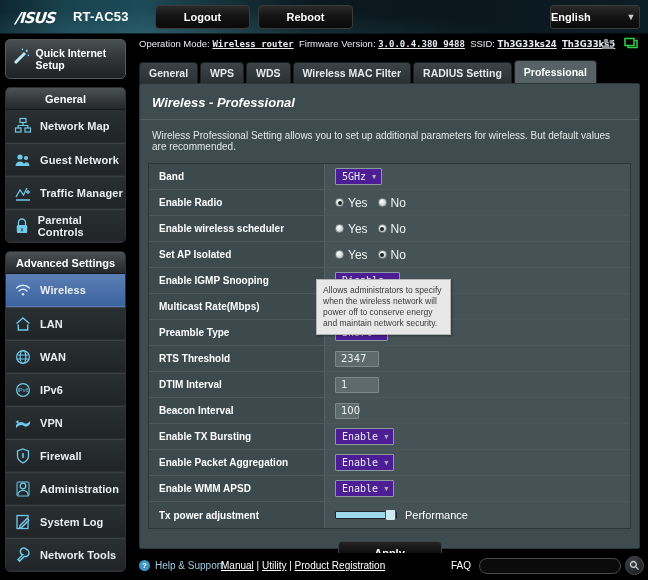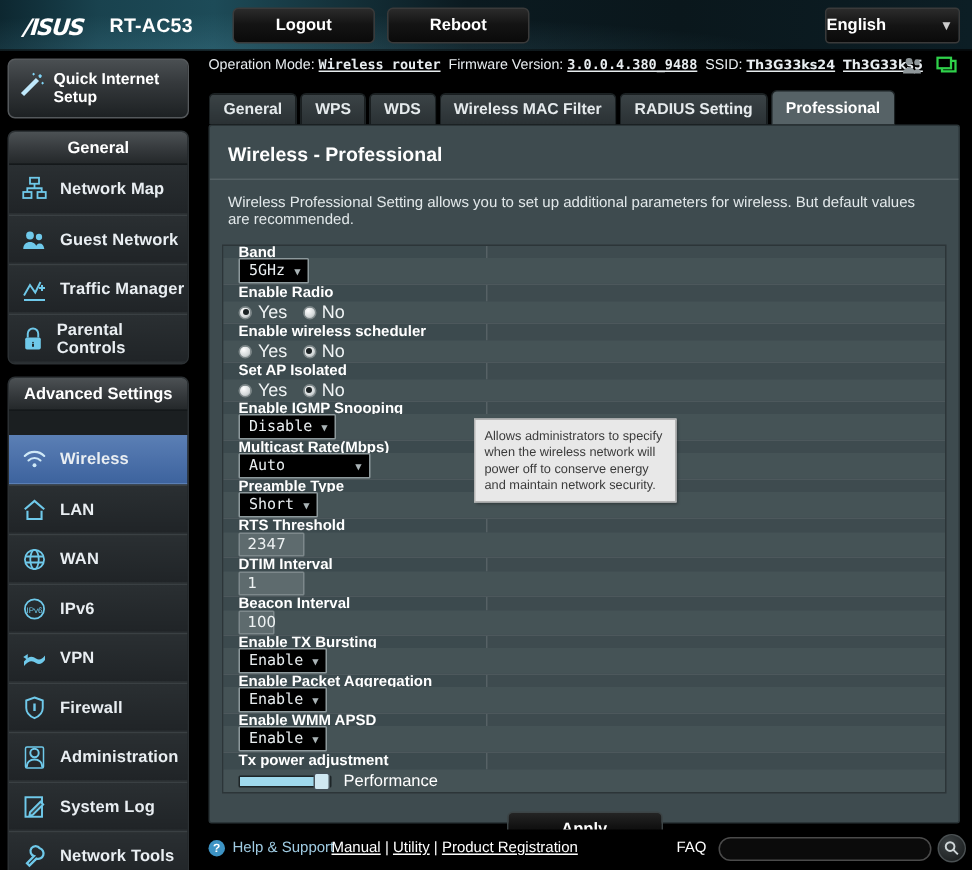--- a/index.html
+++ b/index.html
@@ -70,21 +70,21 @@
     color: #fff; font-size: 11px; font-weight: bold;
     display: flex; align-items: center; justify-content: center;
     border-bottom: 1px solid #14181a;
   }
   .navitem {
     height: 33px; display: flex; align-items: center; cursor: pointer;
     background: linear-gradient(to bottom,#2a2f32 0%,#202427 100%);
     border-bottom: 1px solid #12161800; position: relative;
   }
   .navitem + .navitem { border-top: 1px solid #3a4043; }
-  .navitem.active { background: linear-gradient(to bottom,#5b7fb5 0%,#3d639e 100%); margin-top: 16px; }
+  .navitem.active { background: linear-gradient(to bottom,#5b7fb5 0%,#3d639e 100%); }
   .navitem .ico { width: 34px; text-align: center; display:flex; align-items:center; justify-content:center; }
   .navitem .lbl { font-size: 11px; font-weight: bold; color: #e9eef2; letter-spacing: .1px; }
 
   
   .main { position: absolute; left: 131px; top: 34px; width: 517px; height: 546px; background: #000; }
   .infobar { position: relative; height: 22px; padding: 4px 0 0 8px; color: #e7ecef; font-size: 9.5px; white-space: nowrap; }
   .infobar .u { text-decoration: underline; font-family: "DejaVu Sans Mono", monospace; font-size: 9px; font-weight: bold; }
   .infobar .ssid { text-decoration: underline; font-family: "DejaVu Sans", sans-serif; font-size: 8.5px; font-weight: bold; }
   .topicons { position: absolute; right: 10px; top: 3px; display: flex; gap: 8px; align-items: center; }
 
@@ -97,36 +97,36 @@
     border: 1px solid #1b2123; border-bottom: none;
   }
   .tab.active { background: #566266; color: #fff; height: 23px; }
 
   .panel {
     position: absolute; left: 8px; top: 49px; width: 501px; height: 466px;
     background: #3e4b4f; border: 1px solid #2b3538; border-radius: 2px;
   }
   .panel-title {
     color: #fff; font-size: 13px; font-weight: bold;
-    padding: 11px 0 9px 12px; border-bottom: 1px solid #556165;
+    padding: 11px 0 9px 12px; border-bottom: 1px solid #556165; font-style: italic;
   }
   .panel-desc { color: #e2e8ea; font-size: 10px; padding: 10px 12px 11px 12px; }
 
   .settings { margin: 0 8px; border: 1px solid #2c3538; border-top: 1px solid #2c3538; }
-  .row { display: flex; height: 26px; border-bottom: 1px solid #4d585c; flex-direction: column; }
+  .row { display: flex; height: 26px; border-bottom: 1px solid #4d585c; }
   .row:last-child { border-bottom: none; }
   .row .lbl {
     width: 176px; background: #3c4a4e; color: #ffffff;
     font-size: 10px; font-weight: bold; display: flex; align-items: center;
     padding-left: 10px; border-right: 1px solid #566165; overflow: hidden; white-space: nowrap;
   }
   .row .val { flex: 1; background: #455356; display: flex; align-items: center; padding-left: 10px; }
 
   .select {
-    height: 17px; background: #000000; border: 1px solid #8d999c;
+    height: 17px; background: #4c1d95; border: 1px solid #8d999c;
     color: #e9eef0; font-family: "DejaVu Sans Mono", monospace; font-size: 10px;
     display: flex; align-items: center; padding: 0 2px 0 6px; gap: 6px;
     border-radius: 1px; cursor: pointer;
   }
   .select .arrow { font-size: 7px; color: #aab4b6; padding-right: 3px; }
   .textbox {
     height: 16px; background: #5e6b6e; border: 1px solid #7d888b;
     color: #eef2f3; font-size: 10px; display: flex; align-items: center;
     padding: 0 5px; border-radius: 1px; font-family: "DejaVu Sans", sans-serif;
   }

